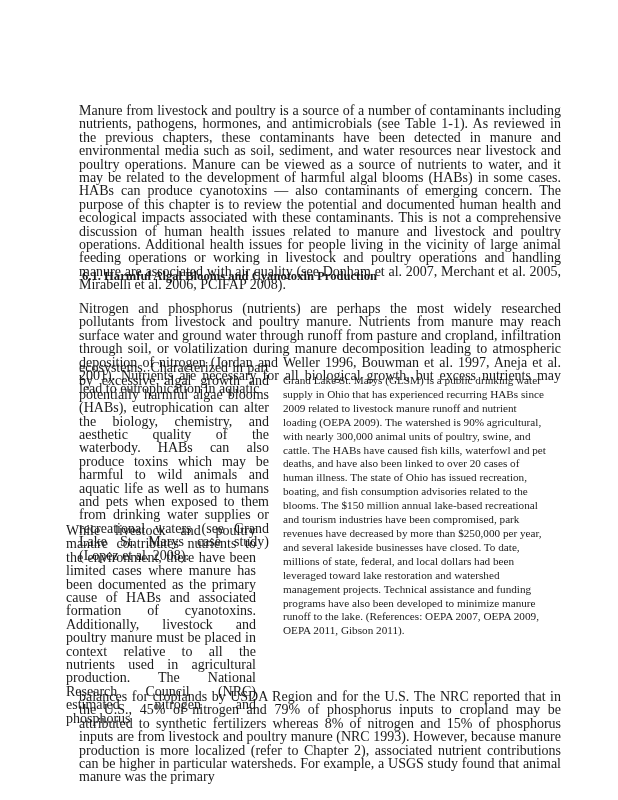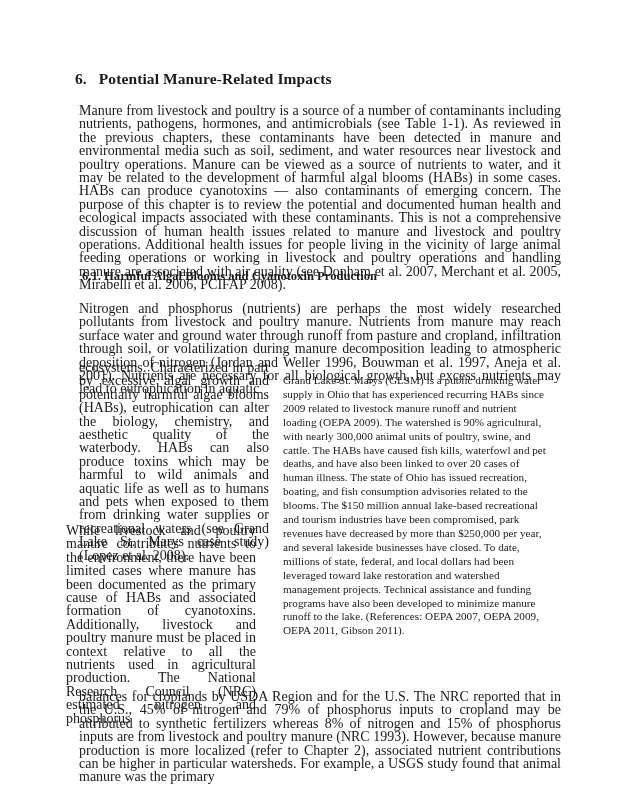--- a/index.html
+++ b/index.html
@@ -17,24 +17,20 @@
   #p-left2 { left: 62px; top: 520px; width: 190px; }
   #p-bottom { left: 75px; top: 686px; width: 482px; }
   .sidebar-box { position: absolute; left: 275px; top: 366px; width: 285px; }
   .sidebar-box h3 { margin: 0 0 14px 0; text-align: center; font-size: 11.6px; line-height: 13.4px; font-weight: bold; }
   .sidebar-box p { margin: 8px; font-size: 11.2px; line-height: 13.9px; text-align: left; }
 </style>
 </head>
 <body>
 
 <div class="page">
-  <h1 class="section-title">
-    <span>6.</span>&nbsp;&nbsp;
-    <span>Potential Manure-Related Impacts</span>
-  </h1>
 
   <p class="para" id="p-intro">Manure from livestock and poultry is a source of a number of contaminants including nutrients, pathogens, hormones, and antimicrobials (see Table 1-1). As reviewed in the previous chapters, these contaminants have been detected in manure and environmental media such as soil, sediment, and water resources near livestock and poultry operations. Manure can be viewed as a source of nutrients to water, and it may be related to the development of harmful algal blooms (HABs) in some cases. HABs can produce cyanotoxins — also contaminants of emerging concern. The purpose of this chapter is to review the potential and documented human health and ecological impacts associated with these contaminants. This is not a comprehensive discussion of human health issues related to manure and livestock and poultry operations. Additional health issues for people living in the vicinity of large animal feeding operations or working in livestock and poultry operations and handling manure are associated with air quality (see Donham et al. 2007, Merchant et al. 2005, Mirabelli et al. 2006, PCIFAP 2008).</p>
 
   <h2 class="subsection-title">
     <span>6.1.</span>
     <span>Harmful Algal Blooms and Cyanotoxin Production</span>
   </h2>
 
   <p class="para" id="p-nutrients">Nitrogen and phosphorus (nutrients) are perhaps the most widely researched pollutants from livestock and poultry manure. Nutrients from manure may reach surface water and ground water through runoff from pasture and cropland, infiltration through soil, or volatilization during manure decomposition leading to atmospheric deposition of nitrogen (Jordan and Weller 1996, Bouwman et al. 1997, Aneja et al. 2001). Nutrients are necessary for all biological growth, but excess nutrients may lead to eutrophication in aquatic</p>
 

